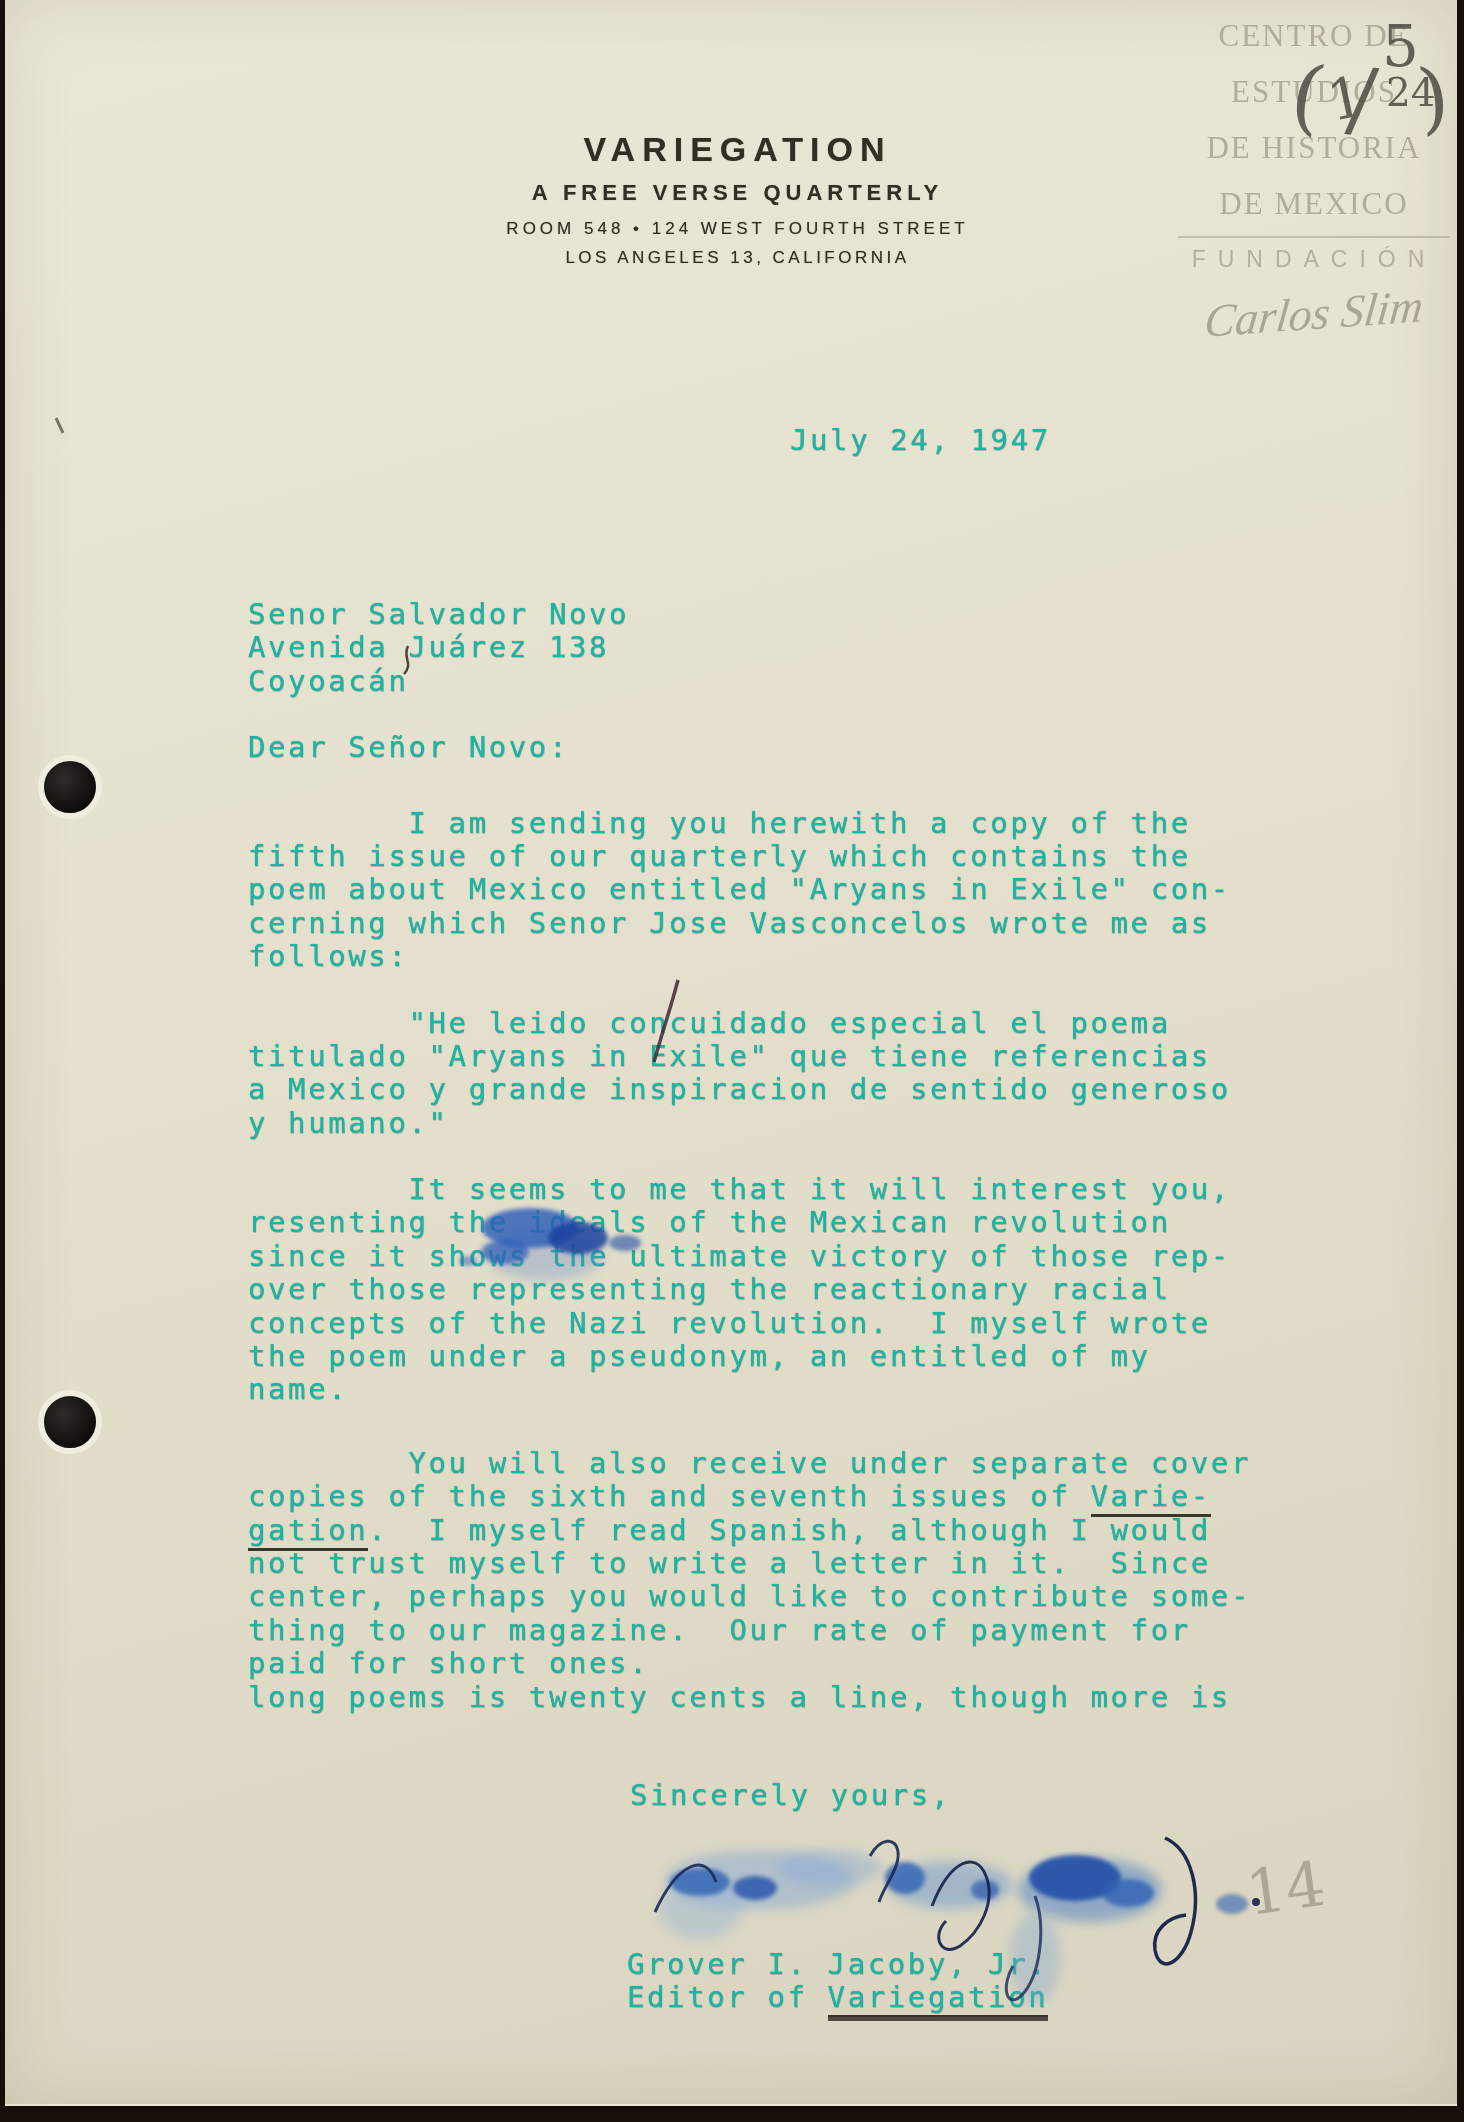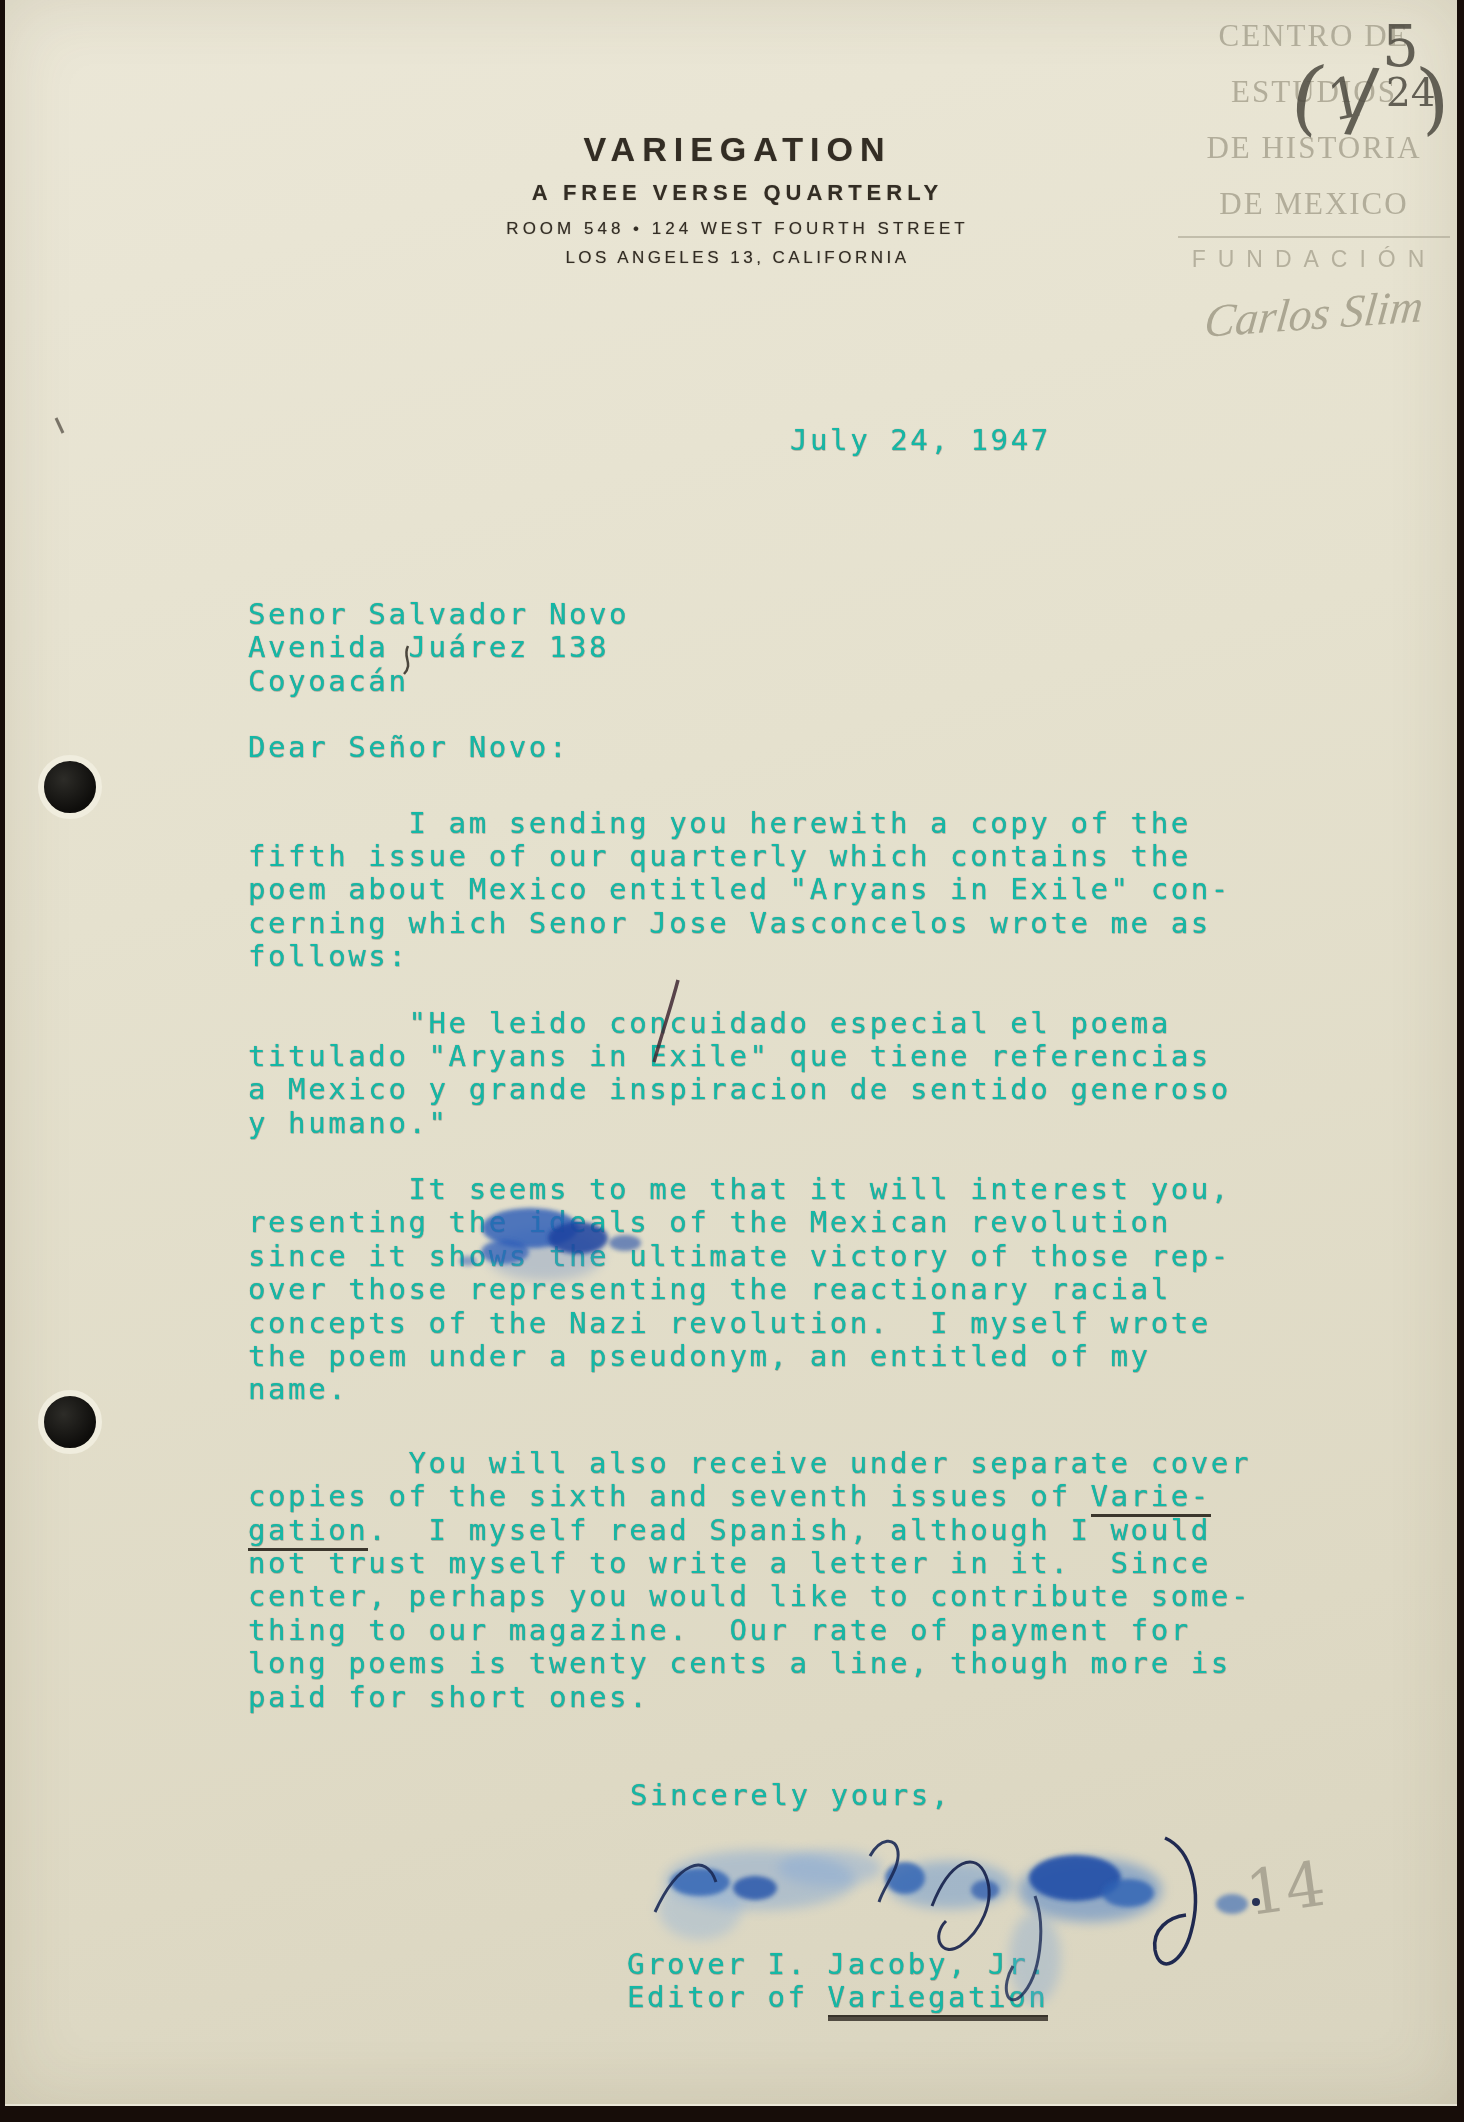--- a/index.html
+++ b/index.html
@@ -123,22 +123,22 @@
         <div class="line"><span>the poem under a pseudonym, an entitled of my</span></div>
         <div class="line"><span>name.</span></div>
       </div>
       <div class="para p4">
         <div class="line"><span>        You will also receive under separate cover</span></div>
         <div class="line"><span>copies of the sixth and seventh issues of </span><span class="ul">Varie-</span></div>
         <div class="line"><span class="ul">gation</span><span>.  I myself read Spanish, although I would</span></div>
         <div class="line"><span>not trust myself to write a letter in it.  Since</span></div>
         <div class="line"><span>center, perhaps you would like to contribute some-</span></div>
         <div class="line"><span>thing to our magazine.  Our rate of payment for</span></div>
+        <div class="line"><span>paid for short ones.</span></div>
         <div class="line"><span>long poems is twenty cents a line, though more is</span></div>
-        <div class="line"><span>paid for short ones.</span></div>
       </div>
     </div>
 </div>
 
 <div class="tw closing line">Sincerely yours,</div>
 
 <div class="tw signblock">
   <div class="line">Grover I. Jacoby, Jr.</div>
   <div class="line"><span>Editor of </span><span class="ul2">Variegation</span></div>
 </div>

